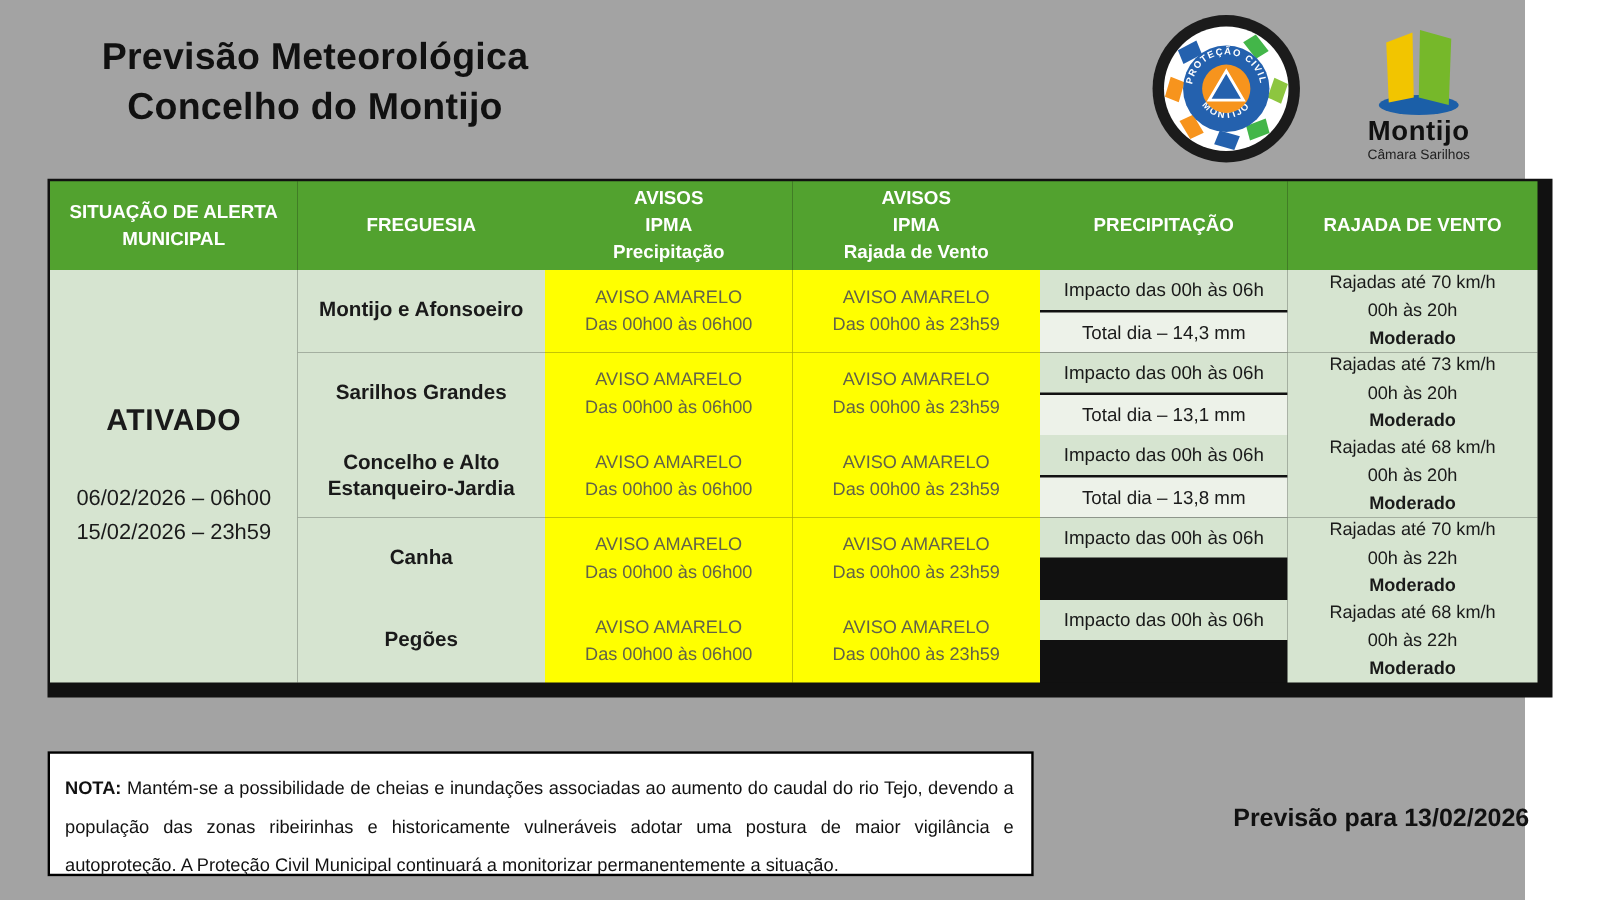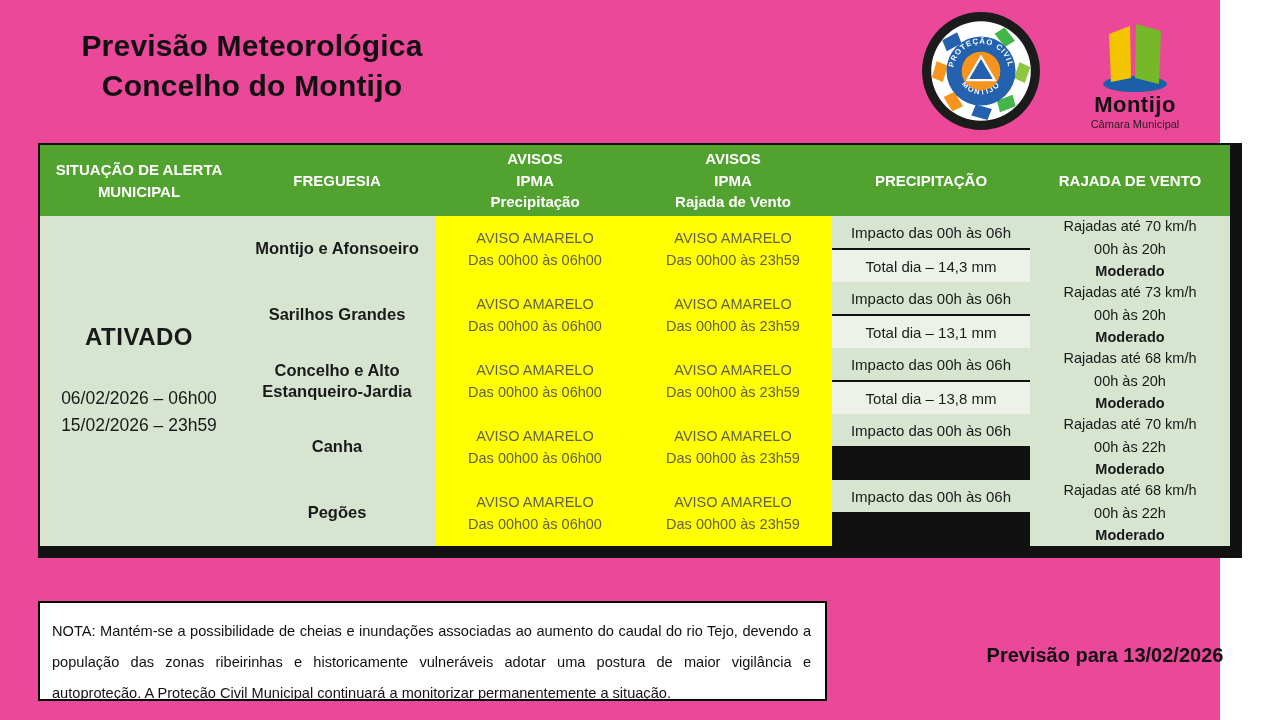--- a/index.html
+++ b/index.html
@@ -1,17 +1,17 @@
 <!DOCTYPE html>
 <html><head>
 <meta charset="utf-8">
 <style>
   * { margin:0; padding:0; box-sizing:border-box; }
   html,body { width:1280px; height:720px; background:#ffffff; font-family:"Liberation Sans", sans-serif; color:#1a1a1a; overflow:hidden; }
-  .page { position:relative; width:1220px; height:720px; background:#ec4899; }
+  .page { position:relative; width:1220px; height:720px; background:#a3a3a3; }
 
   
   .title { position:absolute; left:40px; top:26px; width:424px; text-align:center;
            font-weight:bold; font-size:30px; line-height:1.32; color:#111;
            white-space:pre-line; letter-spacing:.2px; }
 
   
   .logo-pc { position:absolute; left:920px; top:10px; width:122px; height:122px; }
   .logo-mont { position:absolute; left:1072px; top:18px; width:126px; height:112px; text-align:center; }
   .logo-mont svg { display:block; margin:0 auto; }
@@ -36,21 +36,21 @@
   .precip > div { display:flex; align-items:center; justify-content:center; font-size:15px; }
   .precip .imp { background:#D6E4D0; }
   .precip .tot { background:#EDF2E9; }
   .rajada { font-size:14.5px; line-height:1.55; }
   .rajada .intens { font-weight:bold; }
 
   
   .note { position:absolute; left:38px; top:601px; width:789px; height:100px;
           border:2px solid #000; background:#fff; padding:13px 14px 10px 12px;
           font-size:14.6px; line-height:2.12; text-align:justify; color:#111; }
-  .note .nlabel { font-weight:normal; }
+  .note .nlabel { font-weight:bold; }
 
   
   .forecast { position:absolute; left:930px; top:644px; width:350px; text-align:center;
               font-weight:bold; font-size:20px; color:#111; }
 </style>
 </head>
 <body>
 
 <div class="page">
 
@@ -86,21 +86,21 @@
     </svg>
   </div>
 
   <div class="logo-mont">
     <svg width="100" height="76" viewBox="0 0 100 76">
       <ellipse cx="50" cy="66" rx="32" ry="8" fill="#1b5fa8"></ellipse>
       <polygon points="24,16 45,8 46,60 26,64" fill="#f2c500"></polygon>
       <polygon points="51,6 76,13 74,66 50,60" fill="#76b82a"></polygon>
     </svg>
     <div class="mname">Montijo</div>
-    <div class="msub">Câmara Municipal</div>
+    <div class="msub">Câmara Sarilhos</div>
   </div>
 
   <div class="wtable">
 
     <div class="cell hcell" style="grid-column:1;grid-row:1">SITUAÇÃO DE ALERTA
 MUNICIPAL</div>
     <div class="cell hcell" style="grid-column:2;grid-row:1">FREGUESIA</div>
     <div class="cell hcell" style="grid-column:3;grid-row:1">AVISOS
 IPMA
 Precipitação</div>

